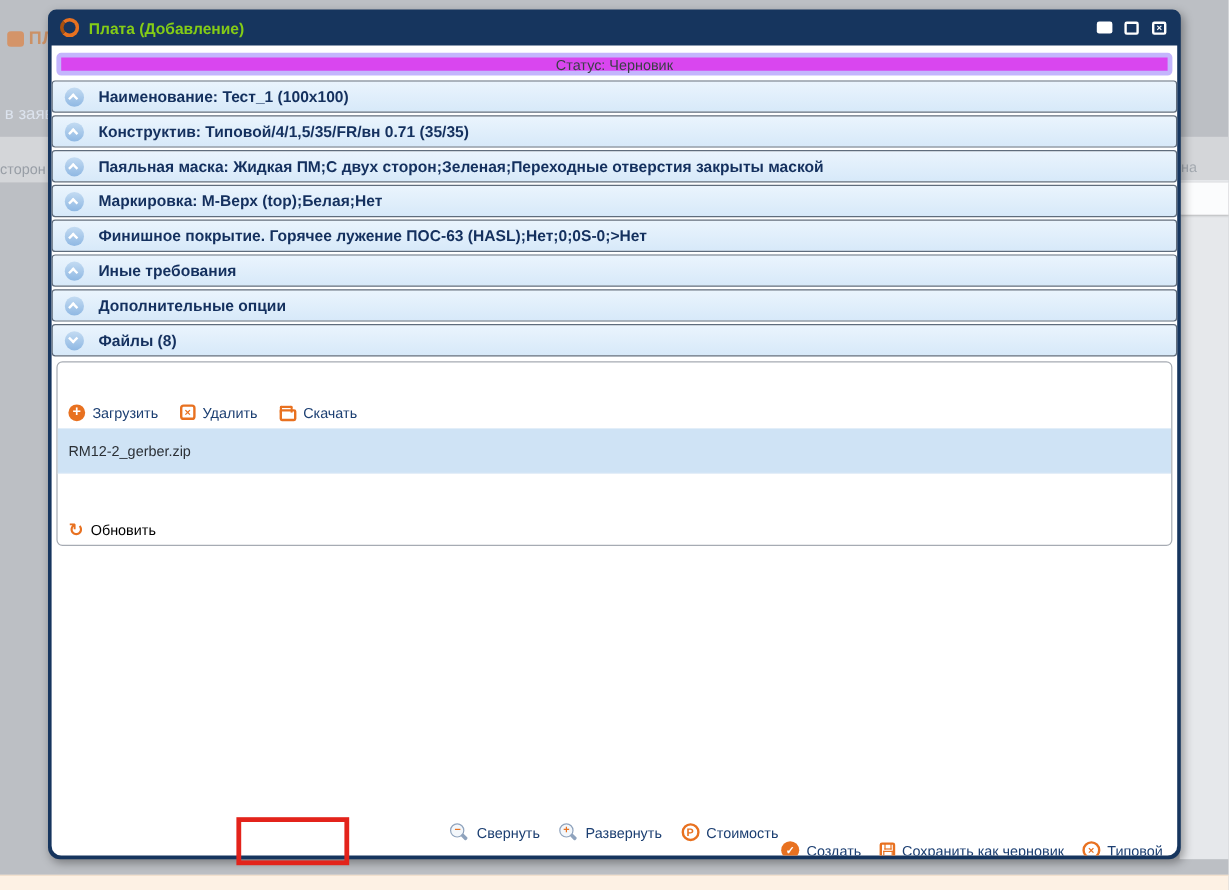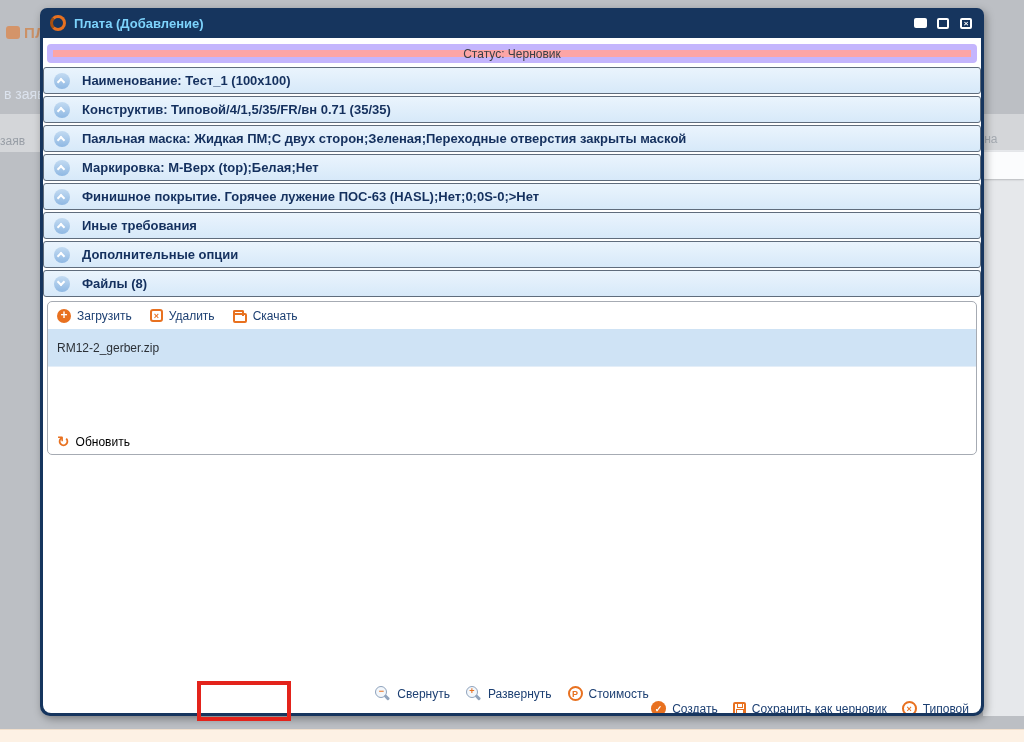--- a/index.html
+++ b/index.html
@@ -14,46 +14,46 @@
   .bg-logo-text { color:#d96c1a; font-weight:bold; font-size:15px; letter-spacing:.5px; }
   .bg-text-1 { position:absolute; left:4px; top:86px; color:#dce3ee; font-size:14px; }
   .bg-text-2 { position:absolute; left:0; top:134px; color:#989ea6; font-size:12px; }
   .bg-text-3 { position:absolute; left:961px; top:132px; color:#a4aab1; font-size:12px; }
   .bg-input { position:absolute; left:981px; top:152px; width:43px; height:27px; background:#fbfcfd; border-radius:4px 0 0 4px; box-shadow:0 1px 2px rgba(0,0,0,.2); }
   .footer-strip { position:absolute; left:0; bottom:0; width:100%; height:13px; background:#fdf1e4; border-top:1px solid #f2e0cd; }
 
   
   .modal { position:absolute; left:40px; top:8px; width:944px; height:708px; background:#16355e;
            border-radius:7px 7px 10px 10px; padding:0 3px 3px; box-shadow:2px 3px 8px rgba(0,0,0,.35); }
-  .titlebar { height:30px; display:flex; align-items:center; padding:0 7px; color:#7dd3fc; font-size:13px; font-weight:bold;justify-content:space-between; }
+  .titlebar { height:30px; display:flex; align-items:center; padding:0 7px; color:#84cc16; font-size:13px; font-weight:bold;justify-content:space-between; }
   .logo-icon { width:16px; height:16px; border-radius:50%; border:3px solid #e87120; border-left-color:#a8500f; margin-right:8px; flex:none; }
   .win-controls { margin-left:auto; display:flex; gap:7px; align-items:center; }
   .win-btn { width:16px; height:14px; display:flex; align-items:center; justify-content:center; cursor:pointer; }
   .icon-min { width:13px; height:10px; background:#fff; border-radius:2px; }
   .icon-max { width:12px; height:11px; border:2px solid #fff; border-radius:2px; }
   .icon-close-sq { width:12px; height:11px; border:2px solid #fff; border-radius:2px; color:#fff; font-size:8px; line-height:7px; text-align:center; font-weight:bold; }
   .icon-close-sq::before { content:"×"; }
 
   .content { position:relative; background:#fff; border-radius:0 0 8px 8px; height:675px; overflow:hidden; }
 
-  .status-bar { margin:6px 4px 4px; height:19px; border:6px solid #c4b5fd; border-radius:4px;
-                display:flex; align-items:center; justify-content:center; font-size:12px; color:#3a3f46; background:#fca5a5; }
+  .status-bar { margin:6px 4px 4px; height:19px; border:4px solid #c4b5fd; border-radius:4px;
+                display:flex; align-items:center; justify-content:center; font-size:12px; color:#3a3f46; background:#d946ef; }
 
   
   .section { height:27px; margin-top:2px; background:linear-gradient(#eaf4fd,#d7e9f9);
              border:1px solid #5f6c7c; border-radius:3px; display:flex; align-items:center; padding:0 10px; gap:12px; cursor:pointer; }
   .chev-wrap { width:16px; height:16px; border-radius:50%; background:linear-gradient(#c3dbf2,#8fb8e3); position:relative; flex:none; }
   .chev { position:absolute; left:4px; width:6px; height:6px; border-style:solid; border-color:#fff; }
   .chev.up { border-width:2.5px 2.5px 0 0; transform:rotate(-45deg); top:6px; }
   .chev.down { border-width:0 0 2.5px 2.5px; transform:rotate(-45deg); top:3px; }
   .section-label { font-size:13px; font-weight:bold; color:#14305e; white-space:nowrap; }
 
   
   .files-panel { margin:4px 4px 0; height:154px; border:1px solid #a6abb3; border-radius:5px; background:#fff; position:relative; overflow:hidden; }
-  .fp-toolbar { height:27px; display:flex; align-items:center; gap:18px; padding:0 9px; }
+  .fp-toolbar { height:27px; display:flex; align-items:center; gap:18px; padding:0 9px;margin-top:28px; }
   .tb-btn { display:flex; align-items:center; gap:6px; font-size:12px; color:#1c3f72; cursor:pointer; }
   .icon-plus-circle { width:14px; height:14px; border-radius:50%; background:#e87120; color:#fff; font-size:12px; font-weight:bold;
                       display:flex; align-items:center; justify-content:center; line-height:0; }
   .icon-plus-circle::before { content:"+"; margin-top:-1px; }
   .icon-x-box { width:13px; height:13px; border:2px solid #e87120; border-radius:3px; color:#e87120; font-size:9px; font-weight:bold;
                 display:flex; align-items:center; justify-content:center; line-height:0; }
   .icon-x-box::before { content:"×"; }
   .icon-folder { width:14px; height:10px; border:2px solid #e87120; border-radius:1px 2px 2px 2px; position:relative; margin-top:4px; }
   .icon-folder::before { content:""; position:absolute; top:-5px; left:-2px; width:7px; height:4px;
                          border:2px solid #e87120; border-bottom:none; border-radius:2px 2px 0 0; }
@@ -96,21 +96,21 @@
 
 <div class="page">
 
   <div class="bg-band"></div>
   <div class="bg-right-col"></div>
   <div class="bg-logo">
     <span class="bg-logo-icon"></span>
     <span class="bg-logo-text">ПЛА</span>
   </div>
   <div class="bg-text-1">в заяв</div>
-  <div class="bg-text-2">заяв</div>
+  <div class="bg-text-2">сторон</div>
   <div class="bg-text-3">я цена</div>
   <div class="bg-input"></div>
   <div class="footer-strip"></div>
 
   <div class="modal">
     <div class="titlebar">
       <span class="logo-icon"></span>
       <span>Плата (Добавление)</span>
       <span class="win-controls">
         <span class="win-btn">

